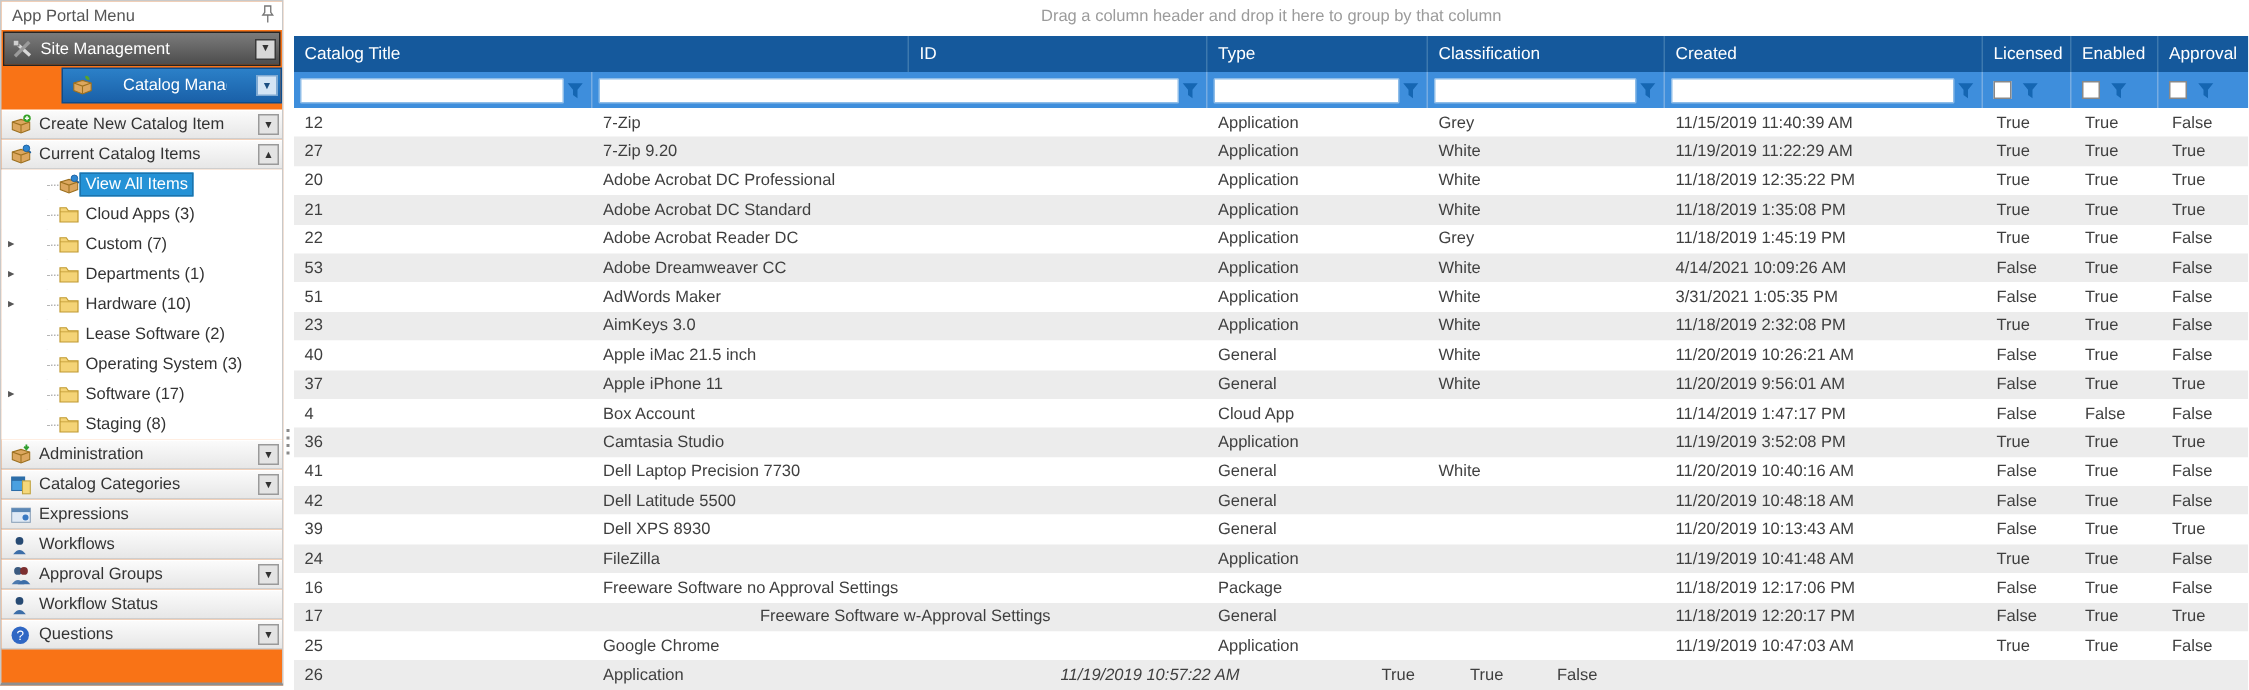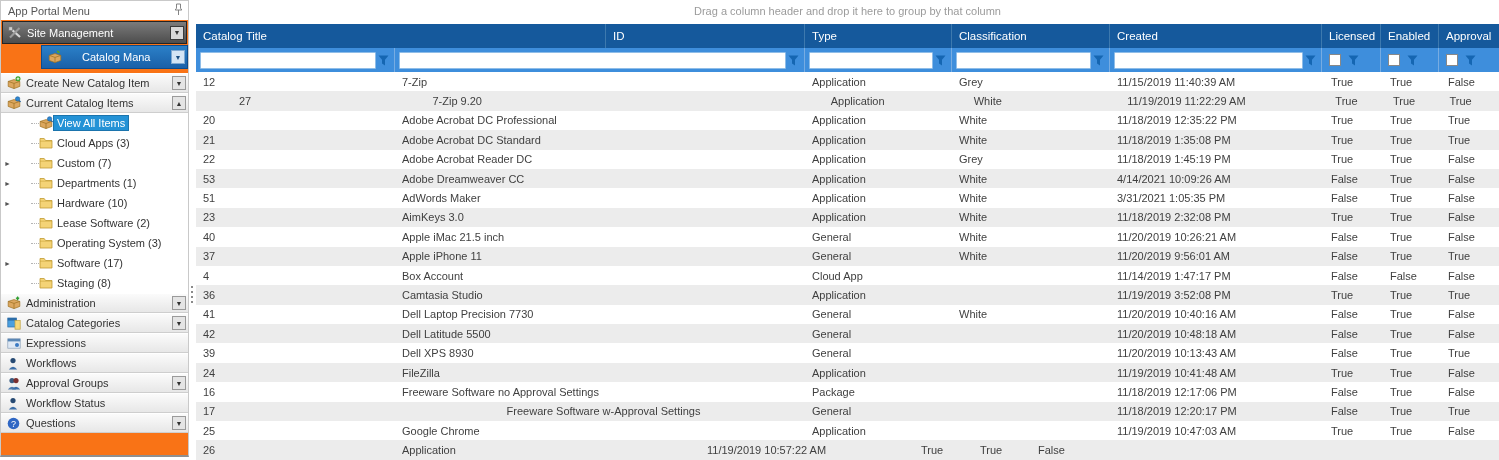--- a/index.html
+++ b/index.html
@@ -402,21 +402,21 @@
           <div class="cell" style="width: 199px;">12</div>
           <div class="cell" style="width: 410px;">7-Zip</div>
           <div class="cell" style="width: 147px;">Application</div>
           <div class="cell" style="width: 158px;">Grey</div>
           <div class="cell" style="width: 212px;">11/15/2019 11:40:39 AM</div>
           <div class="cell bool" style="width: 59px;">True</div>
           <div class="cell bool" style="width: 58px;">True</div>
           <div class="cell bool" style="width: 60px;">False</div>
         </div>
         <div class="row alt">
-          <div class="cell" style="width: 199px; margin-left: 36px;">27</div>
+          <div class="cell" style="width: 199px;">27</div>
           <div class="cell" style="width: 410px;">7-Zip 9.20</div>
           <div class="cell" style="width: 147px;">Application</div>
           <div class="cell" style="width: 158px;">White</div>
           <div class="cell" style="width: 212px;">11/19/2019 11:22:29 AM</div>
           <div class="cell bool" style="width: 59px;">True</div>
           <div class="cell bool" style="width: 58px;">True</div>
           <div class="cell bool" style="width: 60px;">True</div>
         </div>
         <div class="row">
           <div class="cell" style="width: 199px;">20</div>
@@ -585,21 +585,21 @@
           <div class="cell" style="width: 158px;"></div>
           <div class="cell" style="width: 212px;">11/19/2019 10:47:03 AM</div>
           <div class="cell bool" style="width: 59px;">True</div>
           <div class="cell bool" style="width: 58px;">True</div>
           <div class="cell bool" style="width: 60px;">False</div>
         </div>
         <div class="row alt">
           <div class="cell" style="width: 199px;">26</div>
           <div class="cell" style="width: 147px;">Application</div>
           <div class="cell" style="width: 158px;"></div>
-          <div class="cell" style="width: 212px;">11/19/2019 10:57:22 AM</div>
+          <div class="cell" style="width: 212px; font-style: italic;">11/19/2019 10:57:22 AM</div>
           <div class="cell bool" style="width: 59px;">True</div>
           <div class="cell bool" style="width: 58px;">True</div>
           <div class="cell bool" style="width: 60px;">False</div>
         </div>
       </div>
   </main>
 
 </div>
 
 </body></html>

